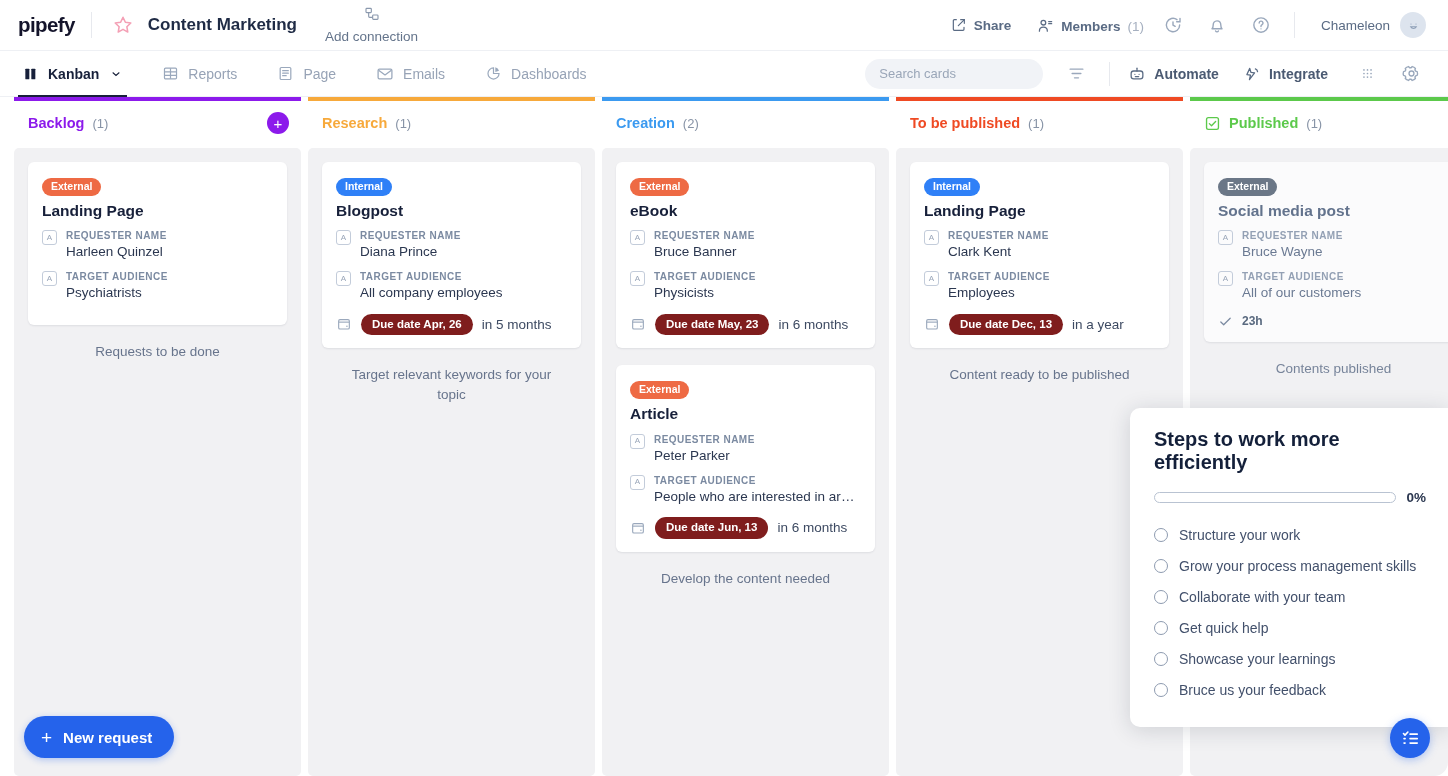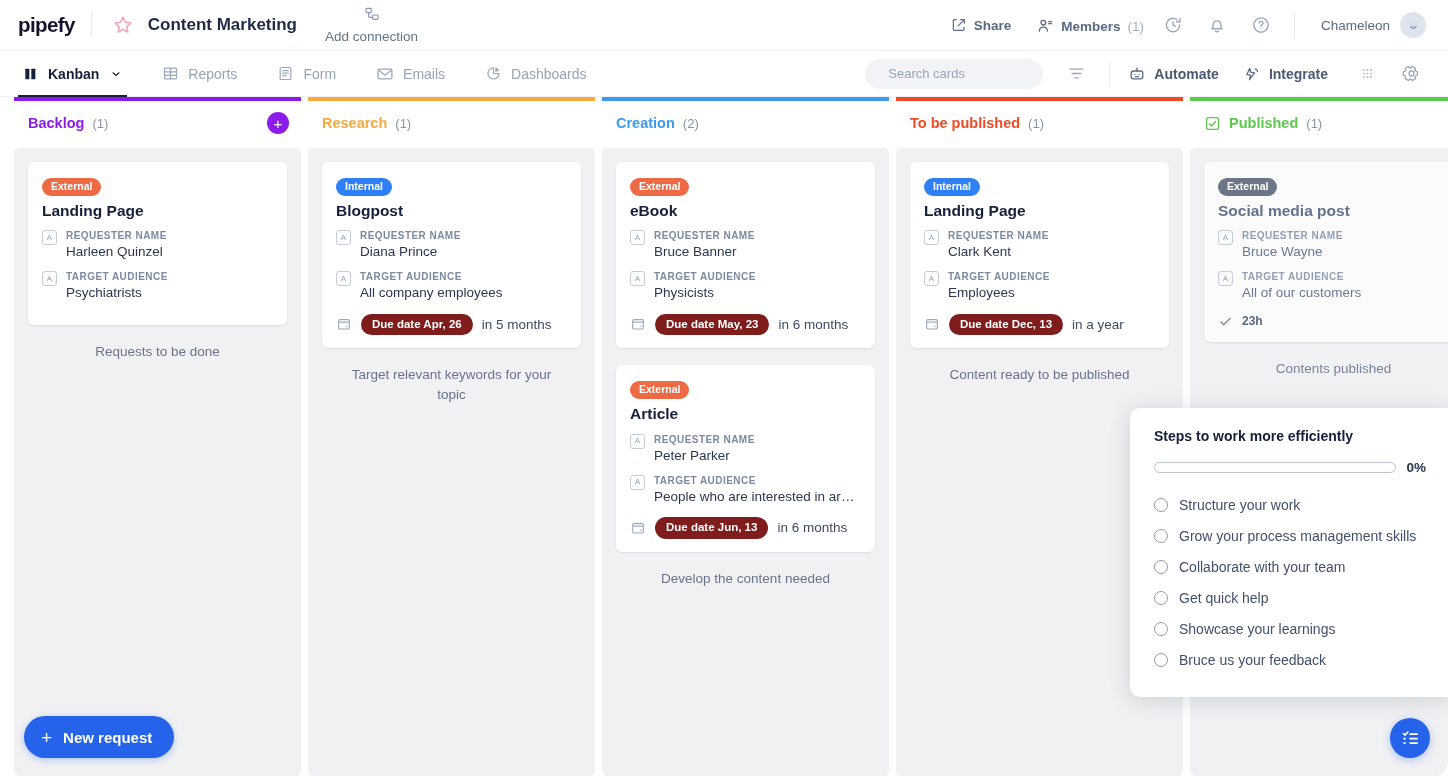--- a/index.html
+++ b/index.html
@@ -95,21 +95,20 @@
   .search-wrap {
     position: relative; width: 178px; height: 30px;
     background: #f1f3f7; border-radius: 16px;
     display: flex; align-items: center;
     padding: 0 10px 0 14px;
   }
   .search-wrap input {
     flex: 1; border: none; outline: none; background: transparent;
     font-size: 13px; color: #0369a1;
     font-family: "Liberation Sans", sans-serif;
-    margin-left: 9px;
   }
   .search-wrap input::placeholder { color: #9aa6b8; }
   .subnav-div { width: 1px; height: 24px; background: #e7e9ee; margin: 0 18px; }
   .act-item {
     display: flex; align-items: center; gap: 8px;
     font-size: 14px; color: #4b5a72; font-weight: 600;
     margin-right: 24px; cursor: pointer; white-space: nowrap;
   }
 
   
@@ -233,21 +232,21 @@
   
   .onboard {
     position: absolute; right: 0; top: 408px;
     width: 318px;
     background: #fff;
     border-radius: 10px 0 0 10px;
     box-shadow: 0 3px 22px rgba(24,35,58,0.16);
     padding: 20px 22px 22px 24px;
   }
   .ob-title {
-    font-size: 14px; font-weight: 700; color: #14203a;
+    font-size: 20px; font-weight: 700; color: #14203a;
     margin-bottom: 16px;
   }
   .ob-prog { display: flex; align-items: center; gap: 10px; margin-bottom: 14px; }
   .ob-track {
     flex: 1 1 auto; height: 11px;
     border: 1px solid #b9c3d2; border-radius: 6px;
     background: #fff; overflow: hidden;
   }
   .ob-fill { height: 100%; background: #2563eb; width: 0%; }
   .ob-pct { font-size: 13.5px; font-weight: 700; color: #2a364f; }
@@ -363,21 +362,21 @@
         <path d="M3.5 9.6h17M3.5 14.6h17M12 4.5v15"></path>
       </svg>
       <span>Reports</span>
     </div>
 
     <div class="tab">
       <svg width="17" height="17" viewBox="0 0 24 24" fill="none" stroke="#9aa8bc" stroke-width="1.7" stroke-linecap="round">
         <rect x="4.5" y="3.5" width="15" height="17" rx="1.6"></rect>
         <path d="M8 8h8M8 11.5h8M8 15h5"></path>
       </svg>
-      <span>Form</span>
+      <span>Page</span>
     </div>
 
     <div class="tab">
       <svg width="18" height="18" viewBox="0 0 24 24" fill="none" stroke="#9aa8bc" stroke-width="1.7" stroke-linejoin="round">
         <rect x="2.8" y="5.5" width="18.4" height="13" rx="1.8"></rect>
         <path d="M3.5 7l8.5 6.2L20.5 7"></path>
       </svg>
       <span>Emails</span>
     </div>
 

